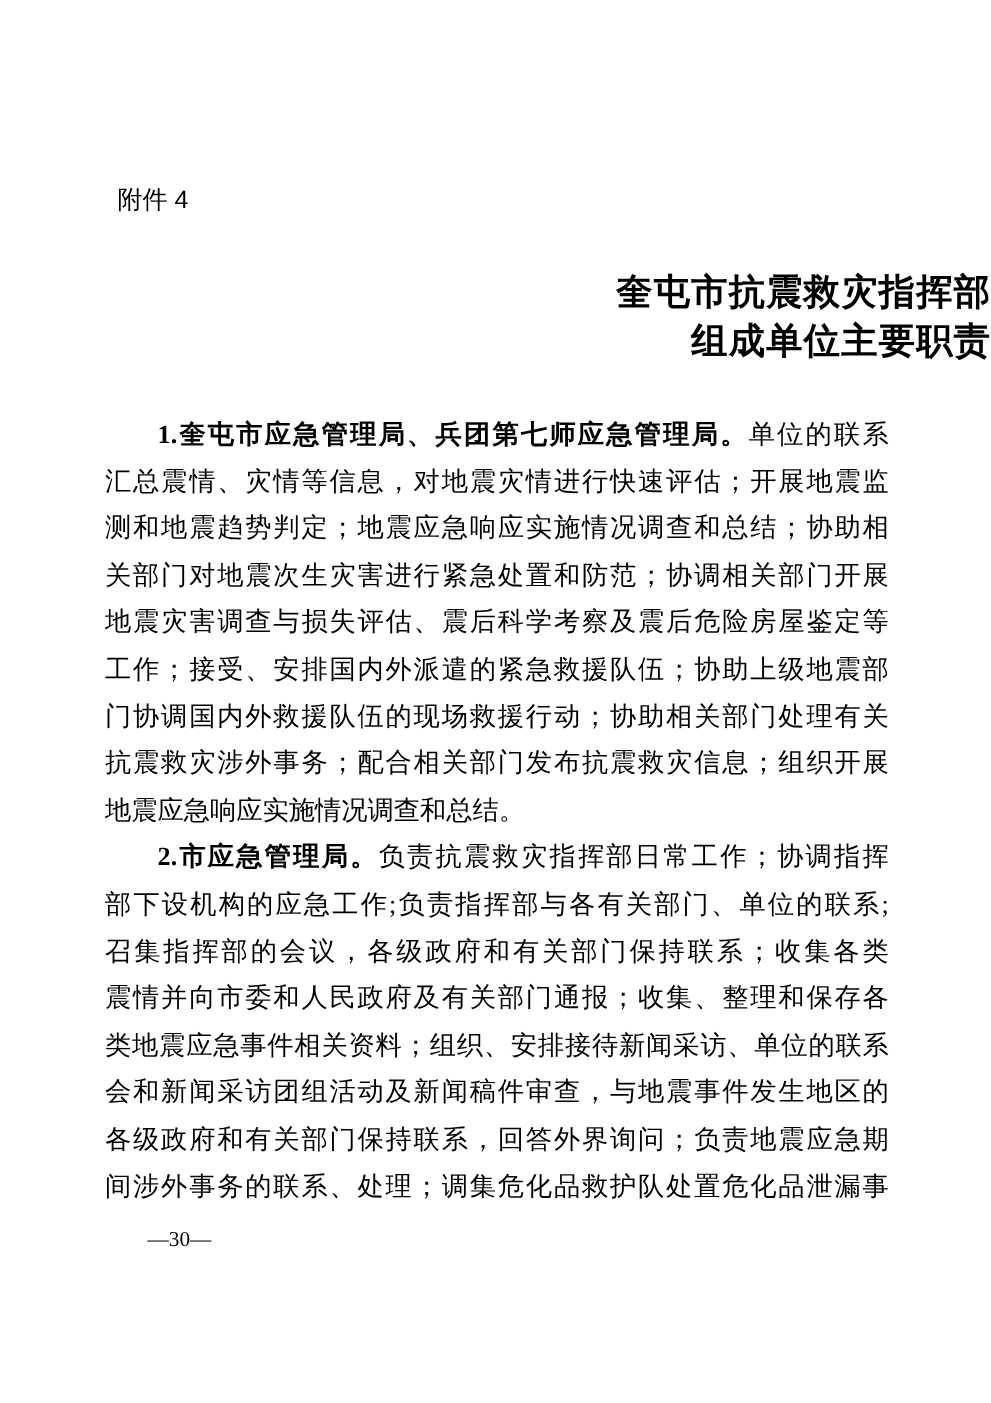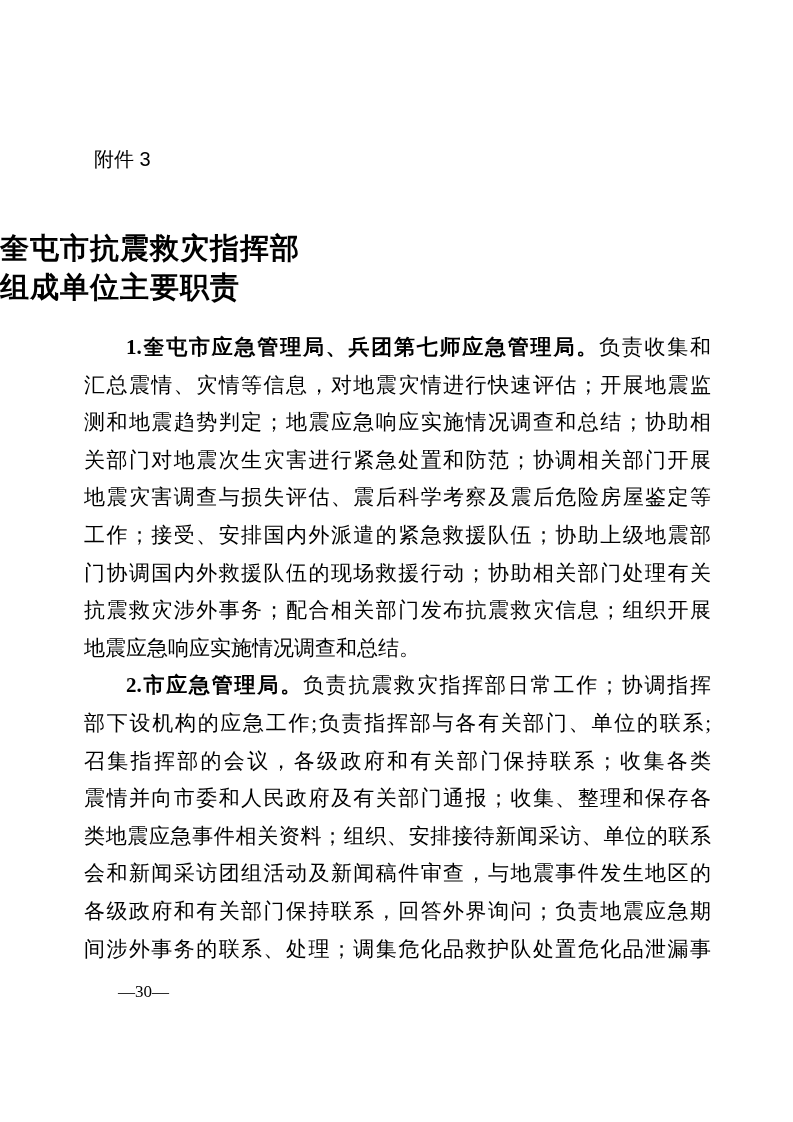--- a/index.html
+++ b/index.html
@@ -21,22 +21,22 @@
     left: 94px;
     top: 146px;
     font-size: 20px;
     font-family: "Liberation Sans", sans-serif;
     color: #000000;
   }
   .doc-title {
     position: absolute;
     left: 0;
     right: 0;
-    top: 229px;
-    text-align: left;
+    top: 215px;
+    text-align: right;
     font-weight: bold;
     font-size: 29px;
     line-height: 39px;
     letter-spacing: 1px;
     color: #000000;
   }
   .doc-body {
     position: absolute;
     left: 84px;
     top: 329px;
@@ -66,29 +66,29 @@
     top: 982px;
     font-size: 17px;
     color: #000000;
   }
 </style>
 </head>
 <body>
 
 <div class="page">
 
-  <div class="attachment-label">附件 3</div>
+  <div class="attachment-label">附件 4</div>
 
   <div class="doc-title">
     <div>奎屯市抗震救灾指挥部</div>
     <div>组成单位主要职责</div>
   </div>
 
   <div class="doc-body" id="doc-body">
-      <div class="line indent"><b>1.奎屯市应急管理局、兵团第七师应急管理局。</b><span>负责收集和</span></div>
+      <div class="line indent"><b>1.奎屯市应急管理局、兵团第七师应急管理局。</b><span>单位的联系</span></div>
       <div class="line"><span>汇总震情、灾情等信息，对地震灾情进行快速评估；开展地震监</span></div>
       <div class="line"><span>测和地震趋势判定；地震应急响应实施情况调查和总结；协助相</span></div>
       <div class="line"><span>关部门对地震次生灾害进行紧急处置和防范；协调相关部门开展</span></div>
       <div class="line"><span>地震灾害调查与损失评估、震后科学考察及震后危险房屋鉴定等</span></div>
       <div class="line"><span>工作；接受、安排国内外派遣的紧急救援队伍；协助上级地震部</span></div>
       <div class="line"><span>门协调国内外救援队伍的现场救援行动；协助相关部门处理有关</span></div>
       <div class="line"><span>抗震救灾涉外事务；配合相关部门发布抗震救灾信息；组织开展</span></div>
       <div class="line last"><span>地震应急响应实施情况调查和总结。</span></div>
       <div class="line indent"><b>2.市应急管理局。</b><span>负责抗震救灾指挥部日常工作；协调指挥</span></div>
       <div class="line"><span>部下设机构的应急工作;负责指挥部与各有关部门、单位的联系;</span></div>

